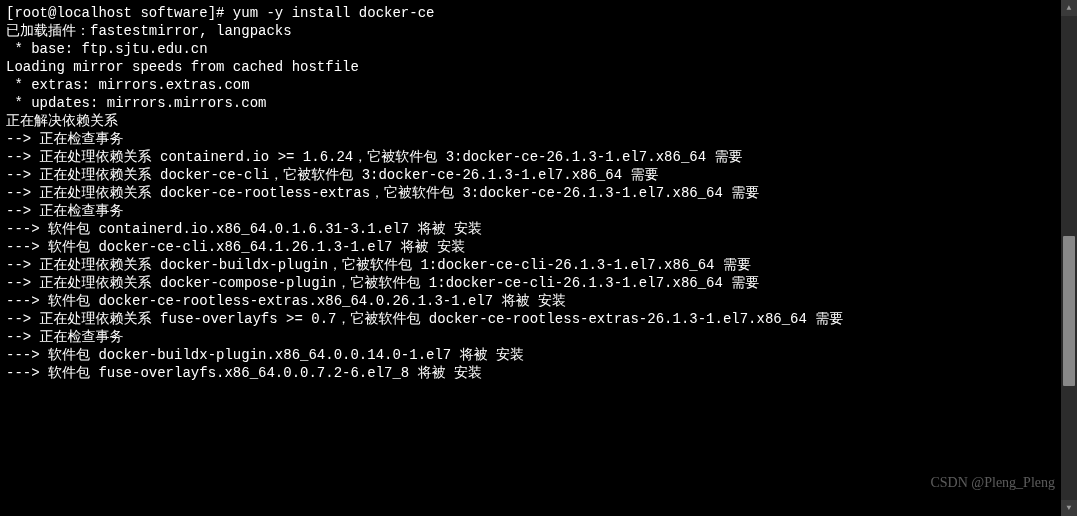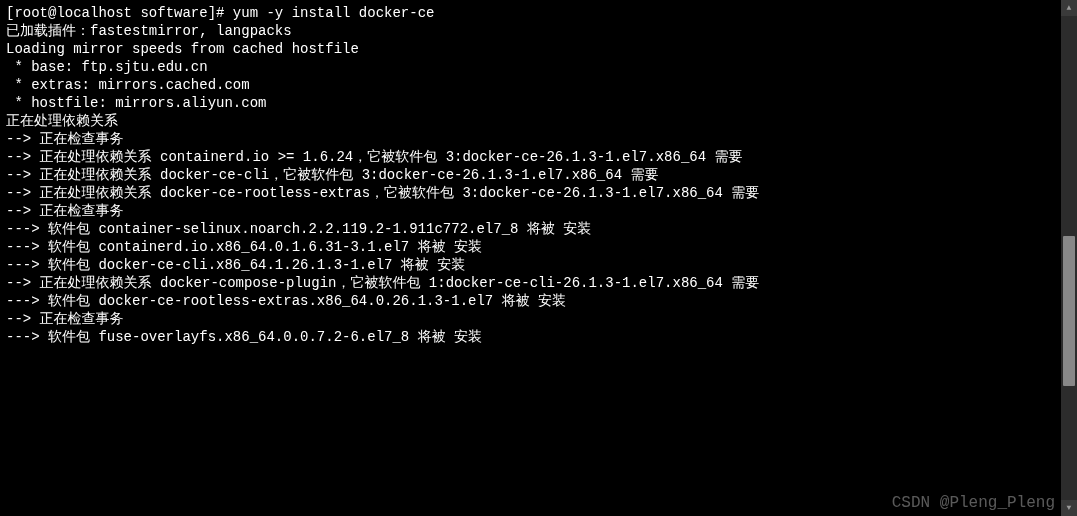--- a/index.html
+++ b/index.html
@@ -52,48 +52,50 @@
       left: 2px;
       right: 2px;
       top: 220px;
       height: 150px;
       background: #888;
       border-radius: 1px;
     }
     .watermark {
       position: absolute;
       right: 22px;
-      bottom: 4px;
+      bottom: 24px;
       color: rgba(200,200,200,0.45);
-      font-family: Liberation Mono, monospace;
-      font-size: 16px;
+      font-family: Liberation Serif, serif;
+      font-size: 14px;
     }
   </style>
 </head>
 <body>
 
 <div>
   <div class="line"><span>[root@localhost software]# </span><span>yum -y install docker-ce</span></div>
   <div class="line">已加载插件：fastestmirror, langpacks</div>
+  <div class="line"> * base: ftp.sjtu.edu.cn</div>
   <div class="line">Loading mirror speeds from cached hostfile</div>
-  <div class="line"> * base: ftp.sjtu.edu.cn</div>
-  <div class="line"> * extras: mirrors.cached.com</div>
-  <div class="line"> * hostfile: mirrors.aliyun.com</div>
-  <div class="line">正在处理依赖关系</div>
+  <div class="line"> * extras: mirrors.extras.com</div>
+  <div class="line"> * updates: mirrors.mirrors.com</div>
+  <div class="line">正在解决依赖关系</div>
   <div class="line">--&gt; 正在检查事务</div>
   <div class="line">--&gt; 正在处理依赖关系 containerd.io &gt;= 1.6.24，它被软件包 3:docker-ce-26.1.3-1.el7.x86_64 需要</div>
   <div class="line">--&gt; 正在处理依赖关系 docker-ce-cli，它被软件包 3:docker-ce-26.1.3-1.el7.x86_64 需要</div>
   <div class="line">--&gt; 正在处理依赖关系 docker-ce-rootless-extras，它被软件包 3:docker-ce-26.1.3-1.el7.x86_64 需要</div>
   <div class="line">--&gt; 正在检查事务</div>
-  <div class="line">---&gt; 软件包 container-selinux.noarch.2.2.119.2-1.911c772.el7_8 将被 安装</div>
   <div class="line">---&gt; 软件包 containerd.io.x86_64.0.1.6.31-3.1.el7 将被 安装</div>
   <div class="line">---&gt; 软件包 docker-ce-cli.x86_64.1.26.1.3-1.el7 将被 安装</div>
+  <div class="line">--&gt; 正在处理依赖关系 docker-buildx-plugin，它被软件包 1:docker-ce-cli-26.1.3-1.el7.x86_64 需要</div>
   <div class="line">--&gt; 正在处理依赖关系 docker-compose-plugin，它被软件包 1:docker-ce-cli-26.1.3-1.el7.x86_64 需要</div>
   <div class="line">---&gt; 软件包 docker-ce-rootless-extras.x86_64.0.26.1.3-1.el7 将被 安装</div>
+  <div class="line">--&gt; 正在处理依赖关系 fuse-overlayfs &gt;= 0.7，它被软件包 docker-ce-rootless-extras-26.1.3-1.el7.x86_64 需要</div>
   <div class="line">--&gt; 正在检查事务</div>
+  <div class="line">---&gt; 软件包 docker-buildx-plugin.x86_64.0.0.14.0-1.el7 将被 安装</div>
   <div class="line">---&gt; 软件包 fuse-overlayfs.x86_64.0.0.7.2-6.el7_8 将被 安装</div>
 </div>
 
 <div class="scrollbar">
   <div class="scroll-arrow">▲</div>
   <div class="scroll-track">
     <div class="scroll-thumb"></div>
   </div>
   <div class="scroll-arrow">▼</div>
 </div>

